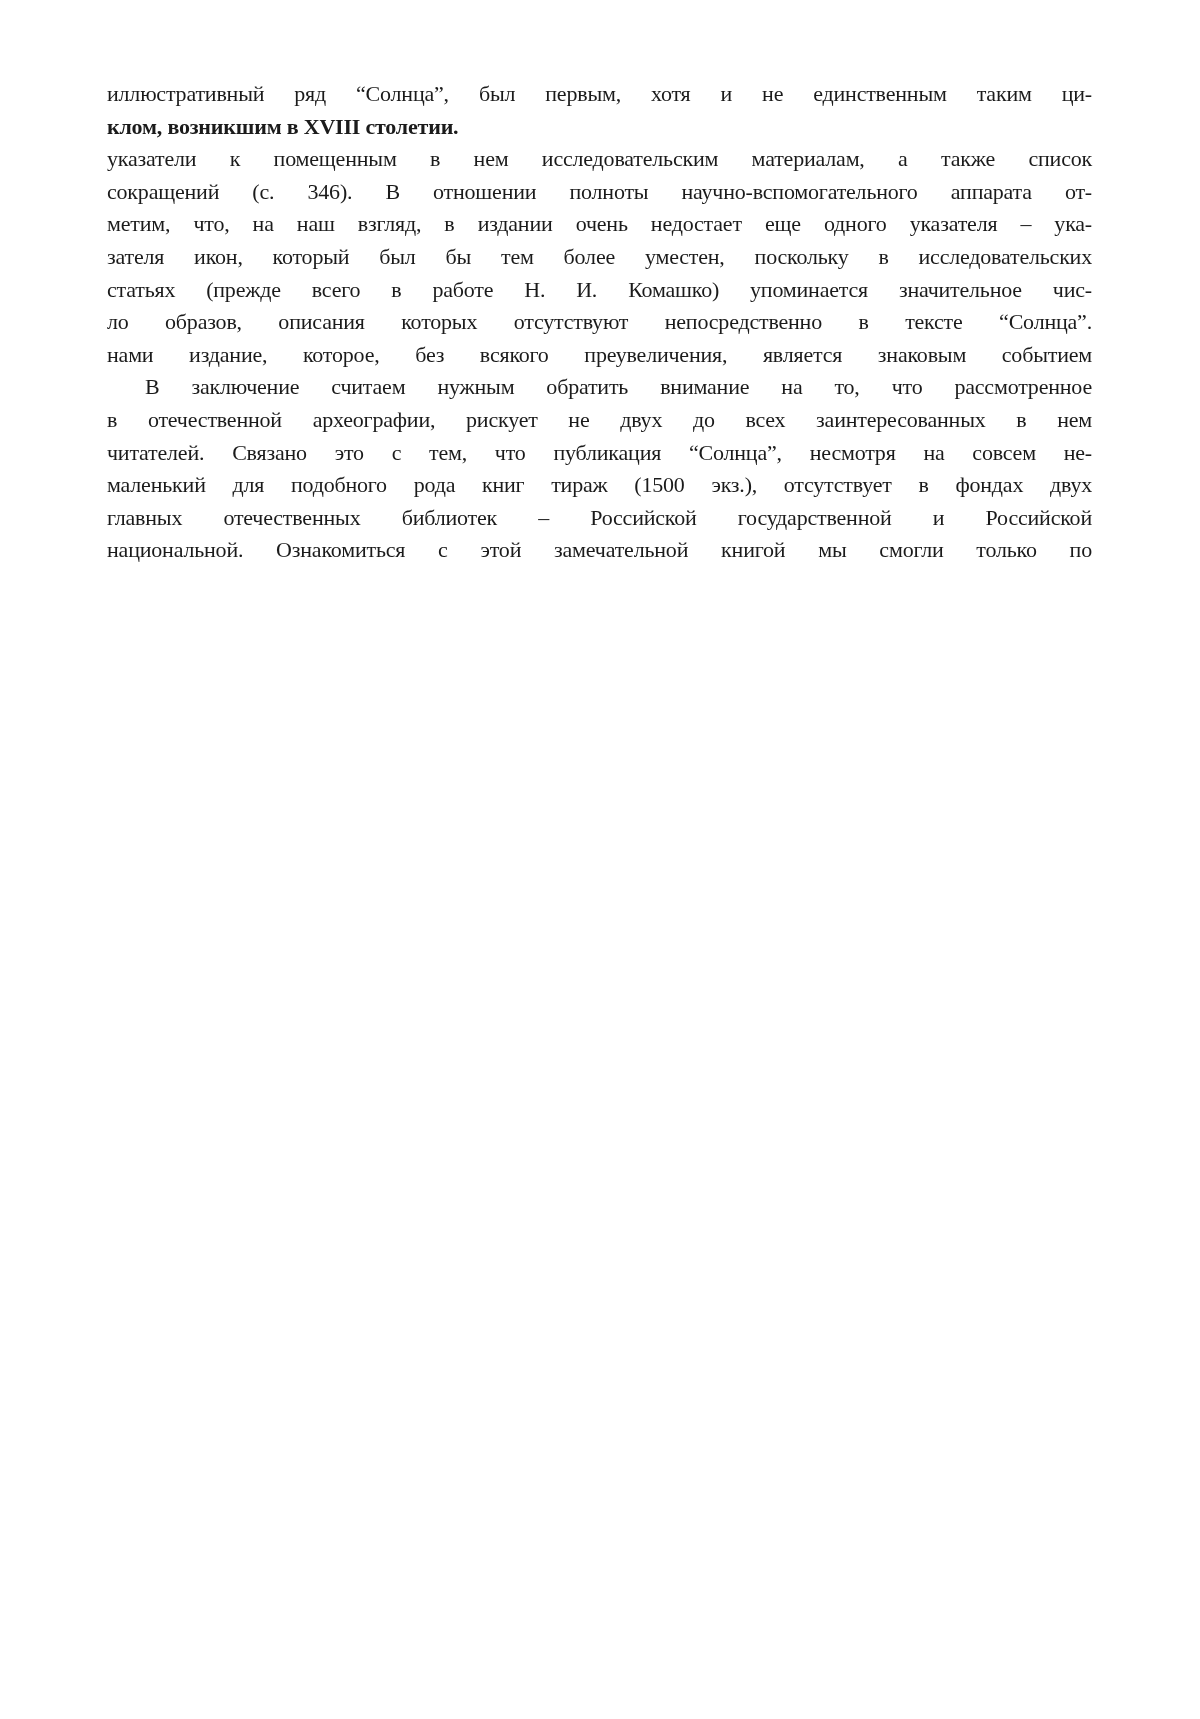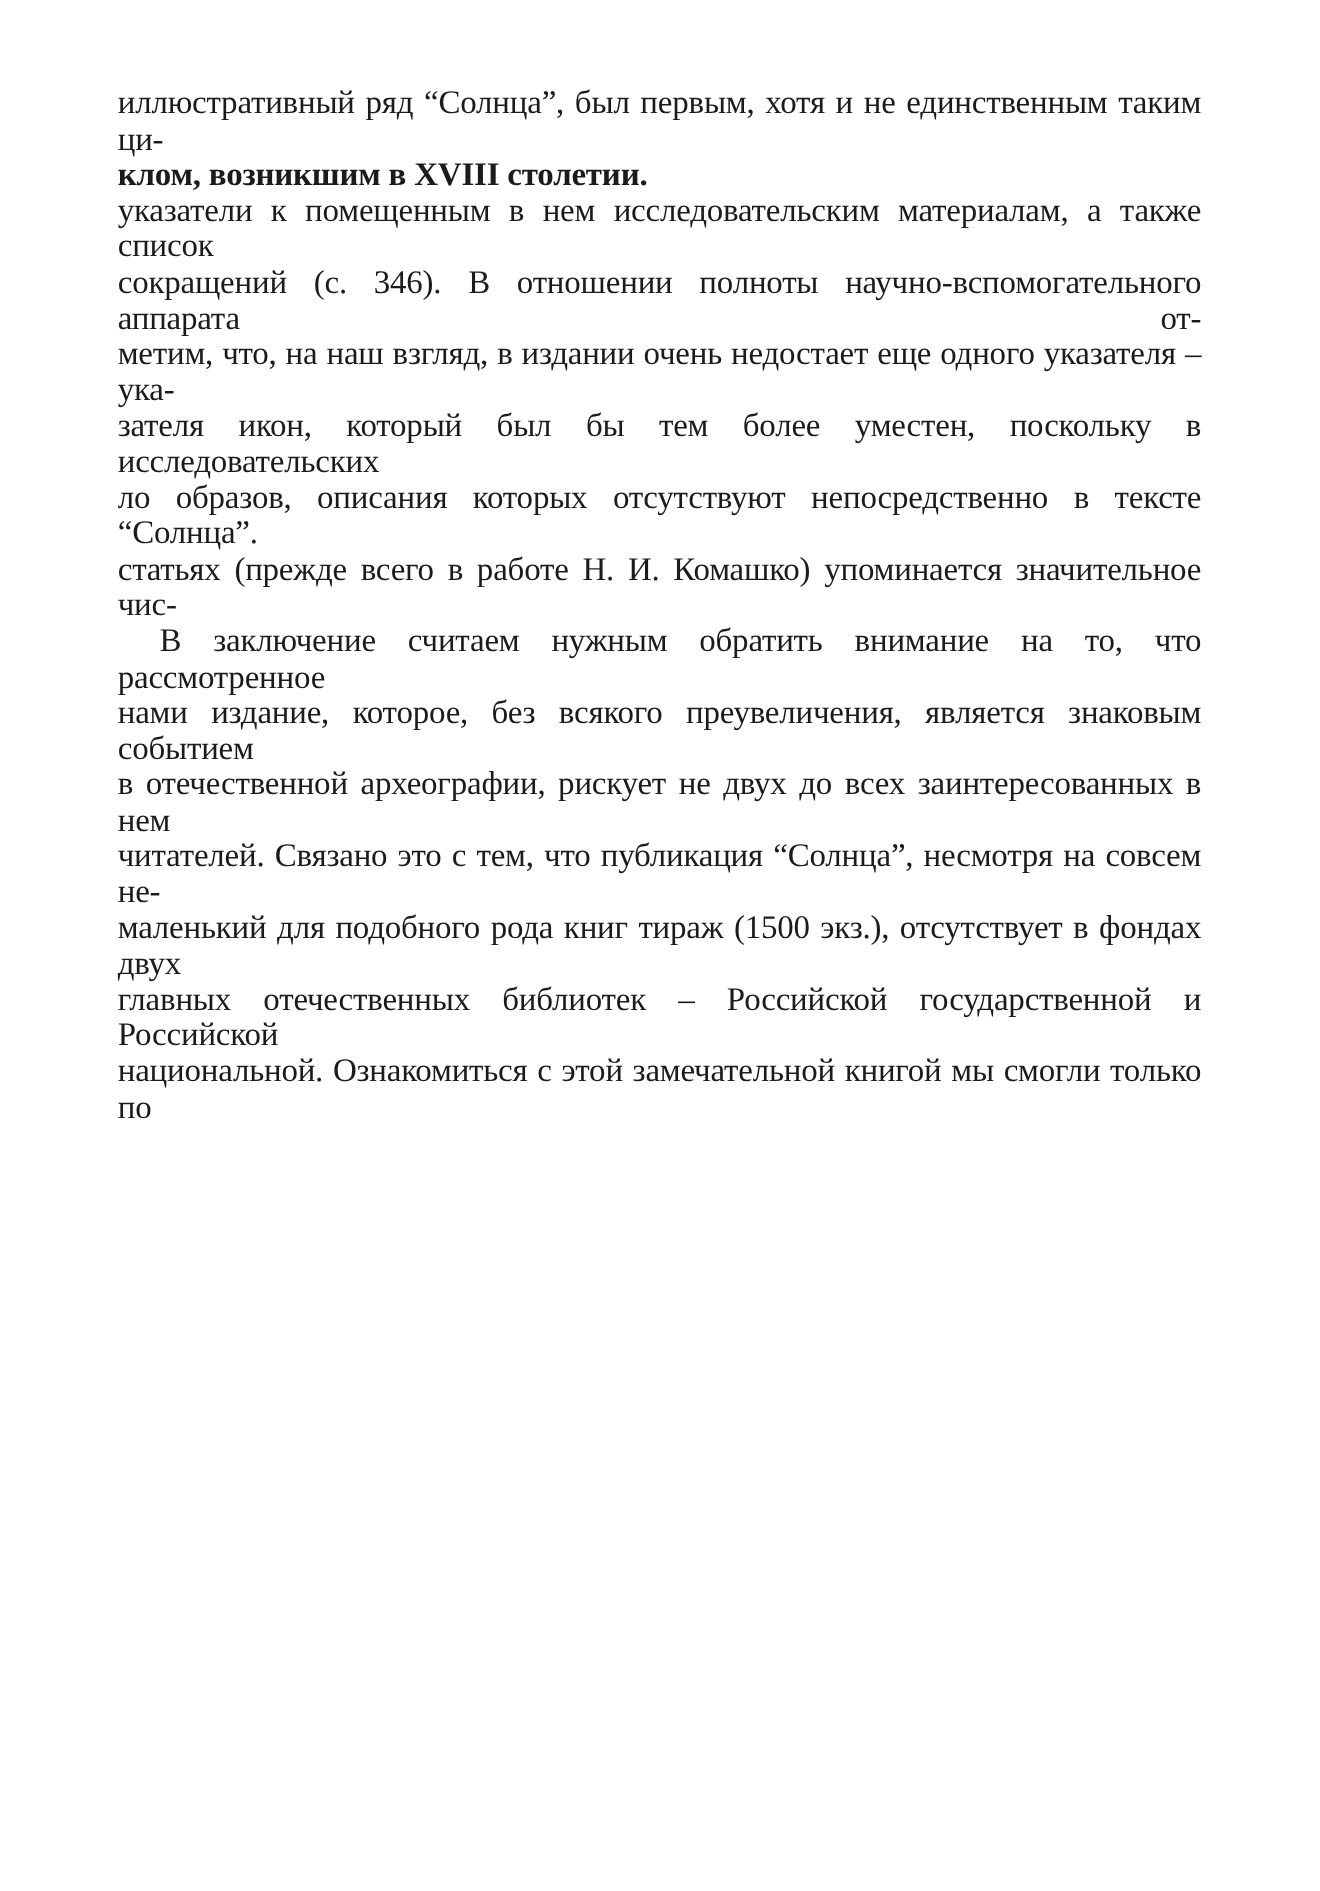--- a/index.html
+++ b/index.html
@@ -14,21 +14,21 @@
     background: #ffffff;
     overflow: hidden;
     font-family: "Liberation Serif", "DejaVu Serif", serif;
   }
   .textblock {
     position: absolute;
     top: 78px;
     left: 107px;
     width: 985px;
     color: #1b1b1b;
-    font-size: 30px;
+    font-size: 22px;
     line-height: 32.6px;
     letter-spacing: -0.2px;
   }
   .line {
     text-align: justify;
     text-align-last: justify;
     white-space: normal;
   }
   .line.last {
     text-align-last: left;
@@ -42,23 +42,23 @@
 <body>
 
 <div class="page">
   <div class="textblock">
       <div class="line">иллюстративный ряд “Солнца”, был первым, хотя и не единственным таким ци-</div>
       <div class="line last">клом, возникшим в XVIII столетии.</div>
       <div class="line">указатели к помещенным в нем исследовательским материалам, а также список</div>
       <div class="line">сокращений (с. 346). В отношении полноты научно-вспомогательного аппарата от-</div>
       <div class="line">метим, что, на наш взгляд, в издании очень недостает еще одного указателя – ука-</div>
       <div class="line">зателя икон, который был бы тем более уместен, поскольку в исследовательских</div>
+      <div class="line">статьях (прежде всего в работе Н. И. Комашко) упоминается значительное чис-</div>
       <div class="line">ло образов, описания которых отсутствуют непосредственно в тексте “Солнца”.</div>
-      <div class="line">статьях (прежде всего в работе Н. И. Комашко) упоминается значительное чис-</div>
+      <div class="line">нами издание, которое, без всякого преувеличения, является знаковым событием</div>
       <div class="line indent">В заключение считаем нужным обратить внимание на то, что рассмотренное</div>
-      <div class="line">нами издание, которое, без всякого преувеличения, является знаковым событием</div>
       <div class="line">в отечественной археографии, рискует не двух до всех заинтересованных в нем</div>
       <div class="line">читателей. Связано это с тем, что публикация “Солнца”, несмотря на совсем не-</div>
       <div class="line">маленький для подобного рода книг тираж (1500 экз.), отсутствует в фондах двух</div>
       <div class="line">главных отечественных библиотек – Российской государственной и Российской</div>
       <div class="line">национальной. Ознакомиться с этой замечательной книгой мы смогли только по</div>
     </div>
 </div>
 
 </body></html>

